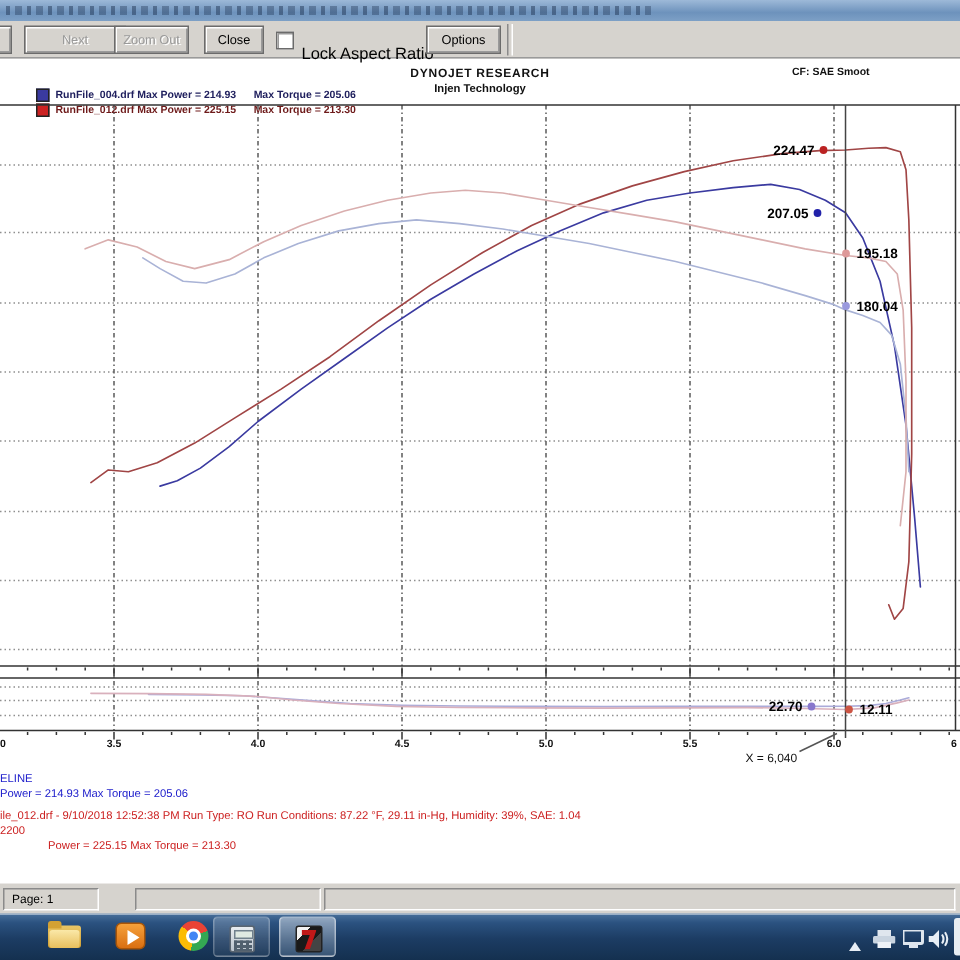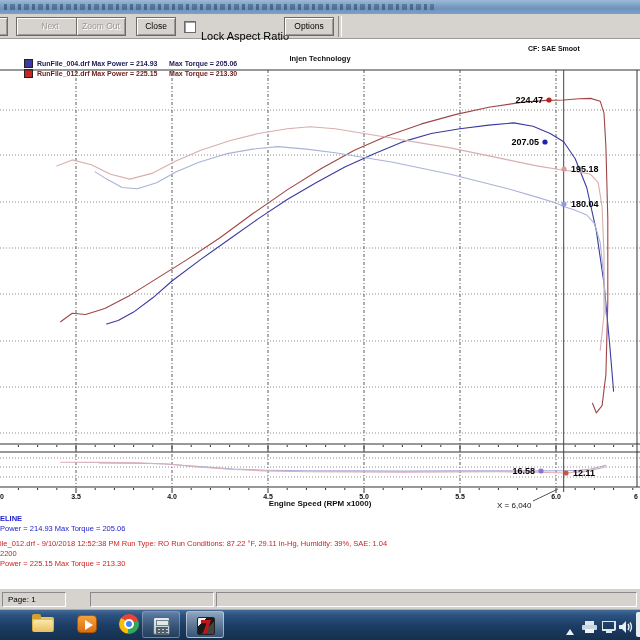--- a/index.html
+++ b/index.html
@@ -124,20 +124,21 @@
     <div class="tbtn disabled" style="left:76px;width:50px;">Zoom Out</div>
     <div class="tbtn" style="left:136px;width:40px;">Close</div>
     <div class="chkwrap">
       <div class="chkbox"></div>
       <div class="chklabel">Lock Aspect Ratio</div>
     </div>
     <div class="tbtn" style="left:284px;width:50px;">Options</div>
     <div class="tb-sep" style="left:338px;"></div>
   </div>
 
+  <div class="hdr brand">DYNOJET RESEARCH</div>
   <div class="hdr sub">Injen Technology</div>
   <div class="cf">CF: SAE  Smoot</div>
 
   <div class="legend">
     <div class="lrow">
       <div class="lswatch" id="sw0" style="background: rgb(58, 58, 160);"></div>
       <div class="ltext" id="lt0" style="color: rgb(32, 32, 94);">RunFile_004.drf Max Power = 214.93      Max Torque = 205.06</div>
     </div>
     <div class="lrow">
       <div class="lswatch" id="sw1" style="background: rgb(204, 34, 34);"></div>
@@ -255,37 +256,36 @@
   <div id="xticks">
       <span class="xtick" style="left: 2px;">0</span>
       <span class="xtick" style="left: 76px;">3.5</span>
       <span class="xtick" style="left: 172px;">4.0</span>
       <span class="xtick" style="left: 268px;">4.5</span>
       <span class="xtick" style="left: 364px;">5.0</span>
       <span class="xtick" style="left: 460px;">5.5</span>
       <span class="xtick" style="left: 556px;">6.0</span>
       <span class="xtick" style="left: 636px;">6</span>
     </div>
-  <div class="axis-title">Engine Speed (RPM x1000)</div>
   <div class="cursor-label">X = 6,040</div>
   <div id="ptlabels">
       <div class="ptlabel" style="top: 100px; left: 543px; transform: translate(-100%, -50%);">224.47</div>
       <div class="ptlabel" style="top: 142px; left: 539px; transform: translate(-100%, -50%);">207.05</div>
       <div class="ptlabel" style="top: 169px; left: 571px; transform: translate(0px, -50%);">195.18</div>
       <div class="ptlabel" style="top: 204px; left: 571px; transform: translate(0px, -50%);">180.04</div>
-      <div class="ptlabel" style="top: 471px; left: 535px; transform: translate(-100%, -50%);">16.58</div>
+      <div class="ptlabel" style="top: 471px; left: 535px; transform: translate(-100%, -50%);">22.70</div>
       <div class="ptlabel" style="top: 473px; left: 573px; transform: translate(0px, -50%);">12.11</div>
     </div>
 
   <div class="info" id="info">
-      <div style="color: rgb(32, 32, 204); font-weight: bold;">ELINE</div>
+      <div style="color: rgb(32, 32, 204);">ELINE</div>
       <div style="color: rgb(32, 32, 204);">Power = 214.93  Max Torque = 205.06</div>
       <div class="gap" style="color: rgb(204, 34, 34);">ile_012.drf - 9/10/2018 12:52:38 PM  Run Type: RO  Run Conditions: 87.22 °F, 29.11 in-Hg,  Humidity:  39%, SAE: 1.04</div>
       <div style="color: rgb(204, 34, 34);">2200</div>
-      <div style="color: rgb(204, 34, 34);">Power = 225.15  Max Torque = 213.30</div>
+      <div style="color: rgb(204, 34, 34); padding-left: 32px;">Power = 225.15  Max Torque = 213.30</div>
     </div>
 
   <div class="statusbar">
     <div class="spanel" style="left:2px;width:64px;">Page: 1</div>
     <div class="spanel" style="left:90px;width:124px;"></div>
     <div class="spanel" style="left:216px;width:421px;"></div>
   </div>
 
   <div class="taskbar">
     <div class="tk-ic" style="left:32px;">

